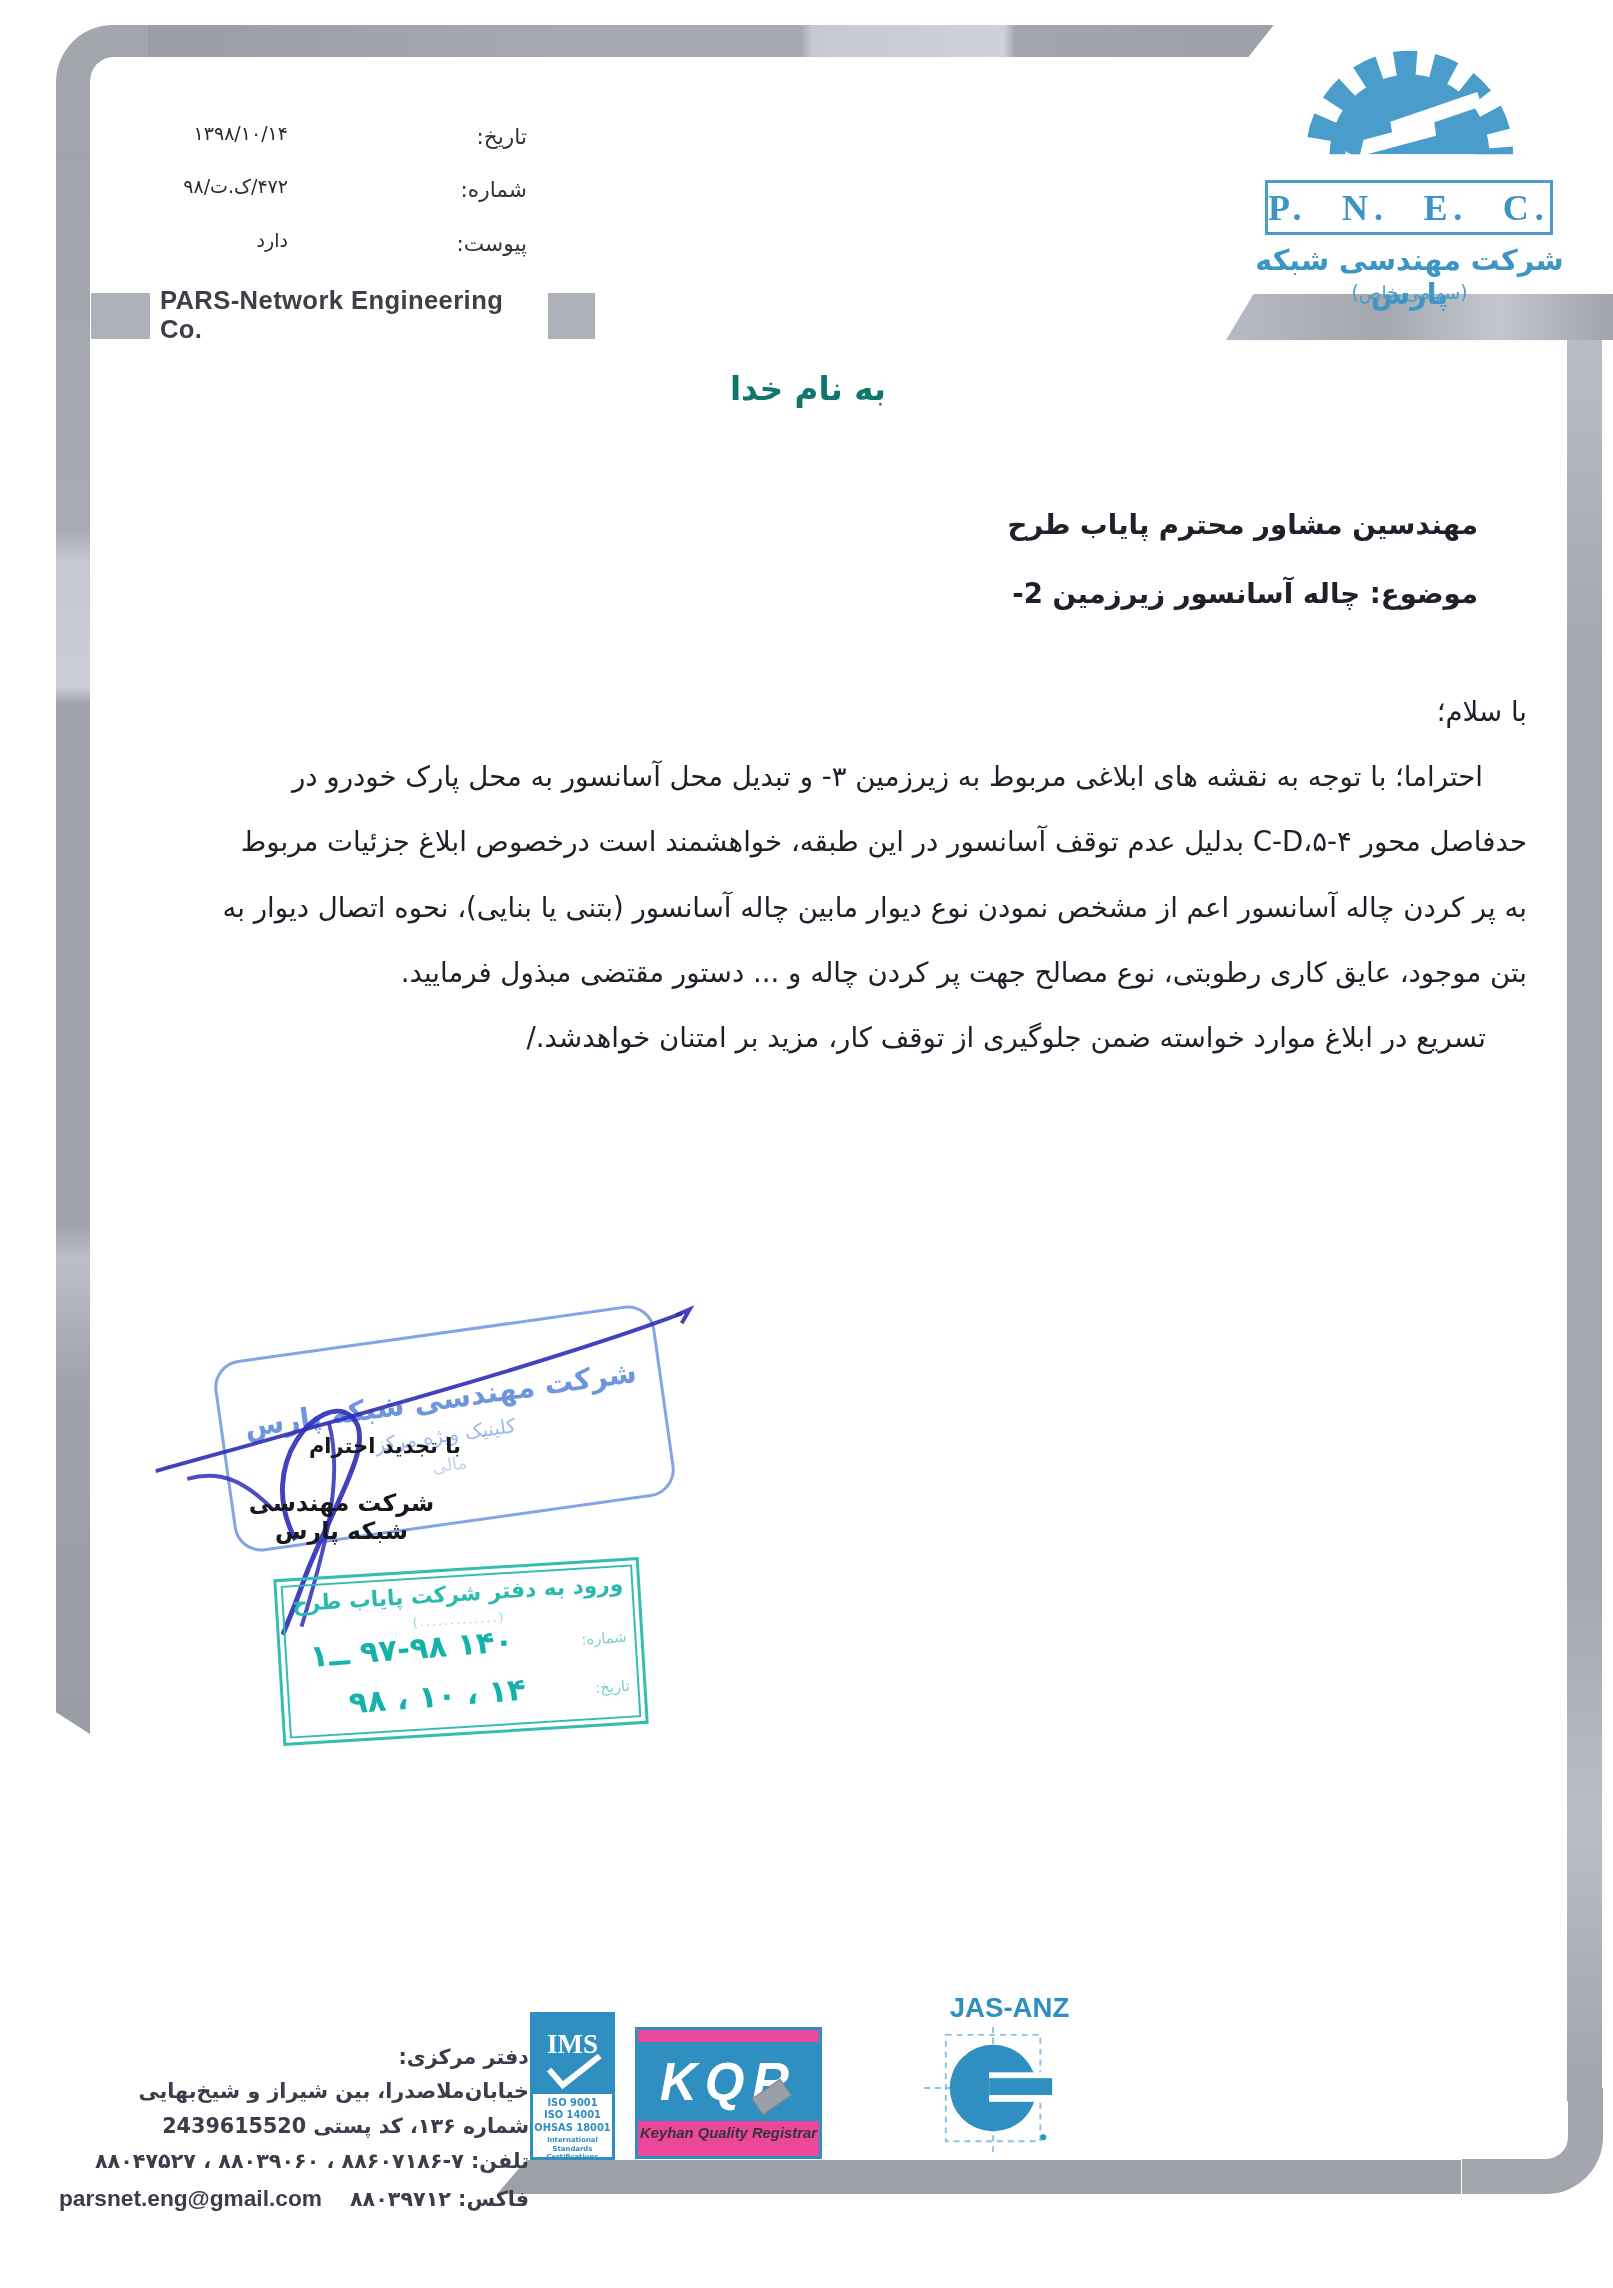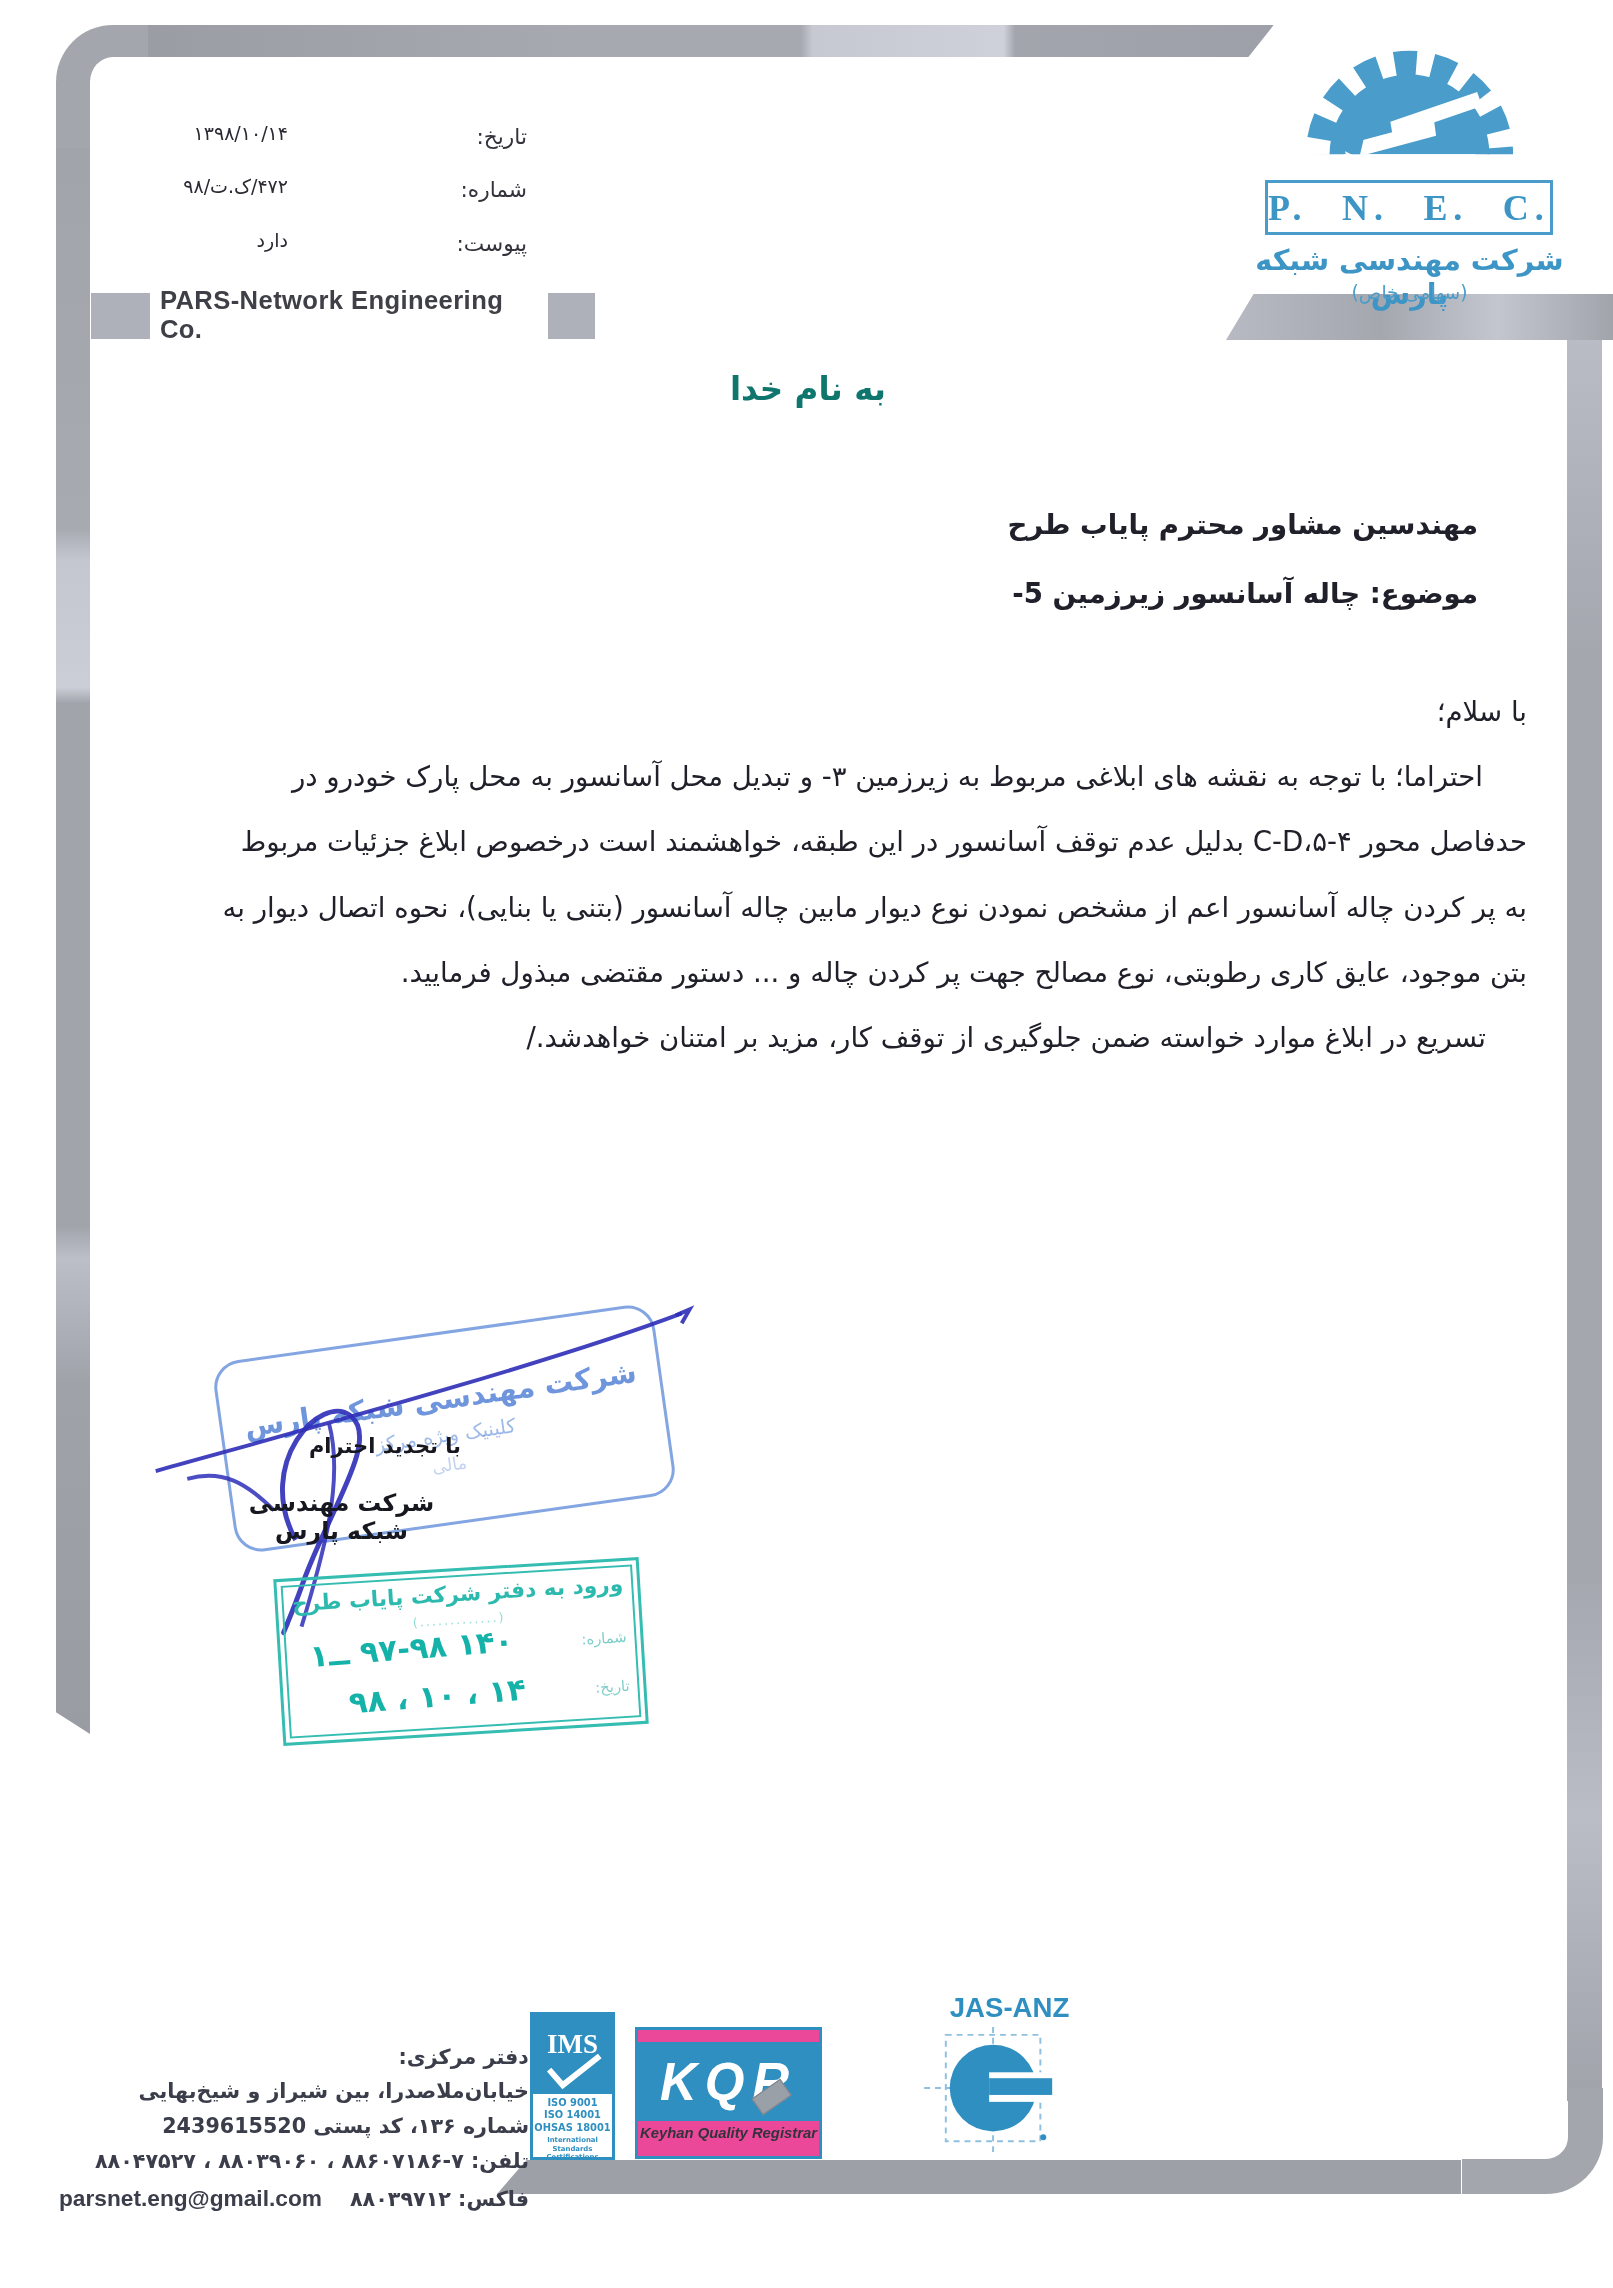--- a/index.html
+++ b/index.html
@@ -166,21 +166,21 @@
       </g>
     </svg>
     <div class="logo-acronym">P. N. E. C.</div>
     <div class="logo-fa">شرکت مهندسی شبکه پارس</div>
     <div class="logo-type">(سهامی خاص)</div>
   </div>
 
   <div class="bismillah">به نام خدا</div>
 
   <div class="line fa bold" style="top:508px;width:1320px">مهندسین مشاور محترم پایاب طرح</div>
-  <div class="line fa bold" style="top:577px;width:1320px">موضوع: چاله آسانسور زیرزمین 5-</div>
+  <div class="line fa bold" style="top:577px;width:1320px">موضوع: چاله آسانسور زیرزمین 2-</div>
 
   <div class="line fa" style="top:695px;width:1369px">با سلام؛</div>
   <div class="line fa" style="top:760px;width:1325px">احتراما؛ با توجه به نقشه های ابلاغی مربوط به زیرزمین ۳- و تبدیل محل آسانسور به محل پارک خودرو در</div>
   <div class="line fa" style="top:825px;width:1369px">حدفاصل محور ۴-۵،C-D بدلیل عدم توقف آسانسور در این طبقه، خواهشمند است درخصوص ابلاغ جزئیات مربوط</div>
   <div class="line fa" style="top:956px;width:1369px">بتن موجود، عایق کاری رطوبتی، نوع مصالح جهت پر کردن چاله و ... دستور مقتضی مبذول فرمایید.</div>
   <div class="line fa" style="top:891px;width:1369px">به پر کردن چاله آسانسور اعم از مشخص نمودن نوع دیوار مابین چاله آسانسور (بتنی یا بنایی)، نحوه اتصال دیوار به</div>
   <div class="line fa" style="top:1021px;width:1328px">تسریع در ابلاغ موارد خواسته ضمن جلوگیری از توقف کار، مزید بر امتنان خواهدشد./</div>
 
   <div class="stamp-blue">
     <div class="s1">شرکت مهندسی شبکه پارس</div>

